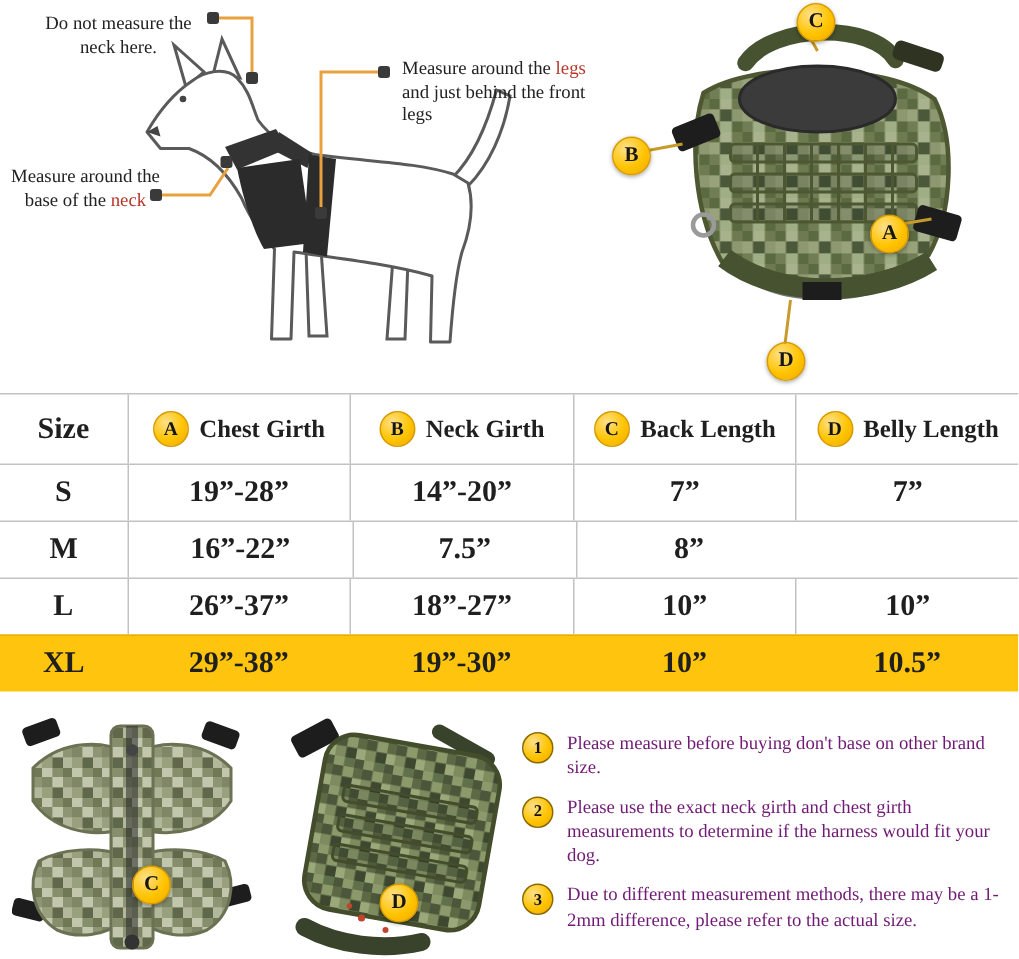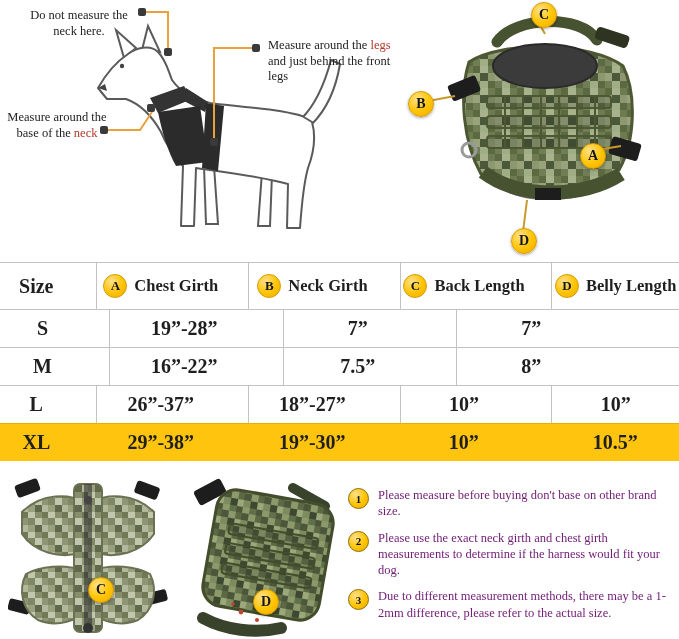--- a/index.html
+++ b/index.html
@@ -25,21 +25,21 @@
     box-shadow:0 1px 3px rgba(0,0,0,.35);
   }
   .mk-c-top{left:531px;top:2px;}
   .mk-b{left:408px;top:91px;}
   .mk-a{left:580px;top:143px;}
   .mk-d{left:511px;top:228px;}
   .mk-c-bottom{left:88px;top:577px;}
   .mk-d-bottom{left:253px;top:589px;}
   
   .size-table{position:absolute;left:0;top:262px;width:679px;}
-  .thead,.trow{display:flex;align-items:stretch;gap:24px;}
+  .thead,.trow{display:flex;align-items:stretch;}
   .thead{height:46px;border-top:1px solid #c2c2c2;}
   .trow{height:37px;border-top:1px solid #c2c2c2;}
   .cell{display:flex;align-items:center;justify-content:center;font-weight:bold;}
   .c0{width:85px;}
   .cN{width:148.5px;border-left:1px solid #c2c2c2;}
   .thead .c0{font-size:20px;}
   .thead .cN{font-size:16.5px;gap:7px;}
   .trow .c0{font-size:20px;}
   .trow .cN{font-size:20px;}
   .hl{background:#ffc40d;border-top:1px solid #e9af00;}
@@ -200,20 +200,21 @@
       </div>
       <div class="cell cN">
         <span class="hmk">D</span>
         <span>Belly Length</span>
       </div>
     </div>
 
     <div class="trow">
       <div class="cell c0">S</div>
       <div class="cell cN">19”-28”</div>
+      <div class="cell cN">14”-20”</div>
       <div class="cell cN">7”</div>
       <div class="cell cN">7”</div>
     </div>
 
     <div class="trow">
       <div class="cell c0">M</div>
       <div class="cell cN">16”-22”</div>
       <div class="cell cN">7.5”</div>
       <div class="cell cN">8”</div>
     </div>

